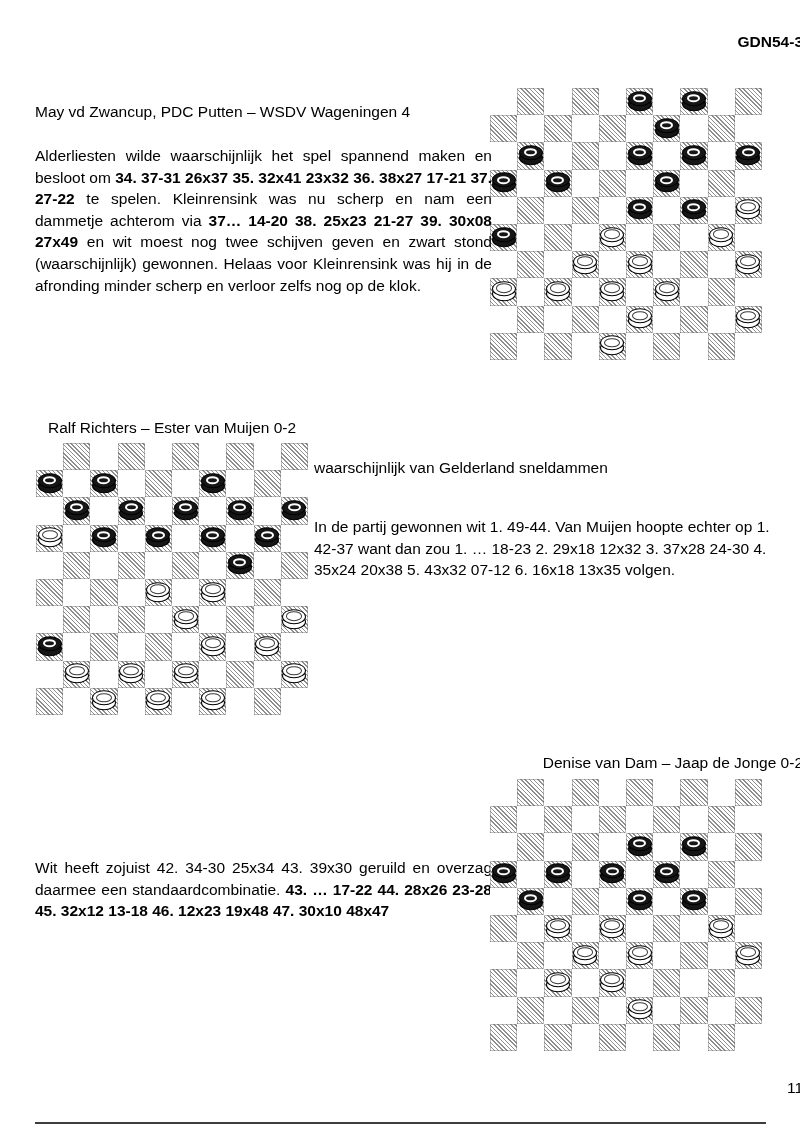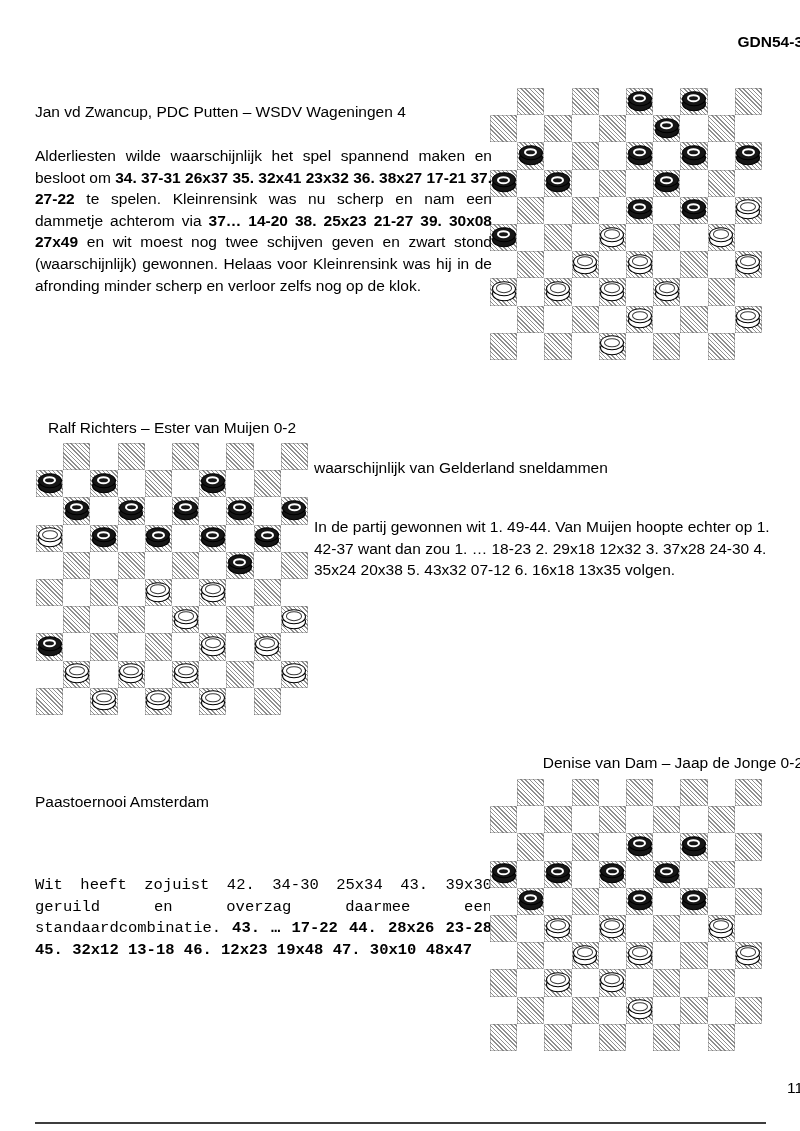--- a/index.html
+++ b/index.html
@@ -297,21 +297,21 @@
           <i class="ring"></i>
         </div>
       </div>
       <div class="sq"></div>
       <div class="sq dark"></div>
       <div class="sq"></div>
       <div class="sq dark"></div>
       <div class="sq"></div>
     </div>
 
-  <div class="abs" style="left:35px;top:101px;">Jan vd Zwancup, PDC Putten – WSDV Wageningen 4</div>
+  <div class="abs" style="left:35px;top:101px;">May vd Zwancup, PDC Putten – WSDV Wageningen 4</div>
 
   <div class="abs just" style="left:35px;top:145px;width:457px;"><span>Alderliesten wilde waarschijnlijk het spel spannend maken en besloot om </span><span style="font-weight: bold;">34. 37-31 26x37 35. 32x41 23x32 36. 38x27 17-21 37. 27-22</span><span> te spelen. Kleinrensink was nu scherp en nam een dammetje achterom via </span><span style="font-weight: bold;">37… 14-20 38. 25x23 21-27 39. 30x08 27x49</span><span> en wit moest nog twee schijven geven en zwart stond (waarschijnlijk) gewonnen. Helaas voor Kleinrensink was hij in de afronding minder scherp en verloor zelfs nog op de klok.</span></div>
 
   <div class="abs" style="left:35px;top:417px;margin-left:13px;">Ralf Richters – Ester van Muijen 0-2</div>
 
   <div class="abs board" style="left:36px;top:443px;">
       <div class="sq"></div>
       <div class="sq dark"></div>
       <div class="sq"></div>
       <div class="sq dark"></div>
@@ -580,23 +580,22 @@
       <div class="sq dark"></div>
       <div class="sq"></div>
     </div>
 
   <div class="abs" style="left:314px;top:457px;">waarschijnlijk van Gelderland sneldammen</div>
 
   <div class="abs" style="left:314px;top:516px;width:478px;"><span>In de partij gewonnen wit </span><span style="font-weight: normal;">1. 49-44</span><span>. Van Muijen hoopte echter op 1. 42-37 want dan zou 1. … 18-23 2. 29x18 12x32 3. 37x28 24-30 4. 35x24 20x38 5. 43x32 07-12 6. 16x18 13x35 volgen.</span></div>
 
   <div class="abs" style="right:34px;top:752px;">Denise van Dam – Jaap de Jonge 0-2</div>
 
-  <div class="abs" style="left:35px;top:791px;">Paastoernooi Amsterdam</div>
-
-  <div class="abs just" style="left:35px;top:875px;width:457px;font-family:Liberation Mono, monospace;"><span>Wit heeft zojuist 42. 34-30 25x34 43. 39x30 geruild en overzag daarmee een standaardcombinatie. </span><span style="font-weight: bold;">43. … 17-22 44. 28x26 23-28 45. 32x12 13-18 46. 12x23 19x48 47. 30x10 48x47</span></div>
+
+  <div class="abs just" style="left:35px;top:857px;width:457px;"><span>Wit heeft zojuist 42. 34-30 25x34 43. 39x30 geruild en overzag daarmee een standaardcombinatie. </span><span style="font-weight: bold;">43. … 17-22 44. 28x26 23-28 45. 32x12 13-18 46. 12x23 19x48 47. 30x10 48x47</span></div>
 
   <div class="abs board" style="left:490px;top:779px;">
       <div class="sq"></div>
       <div class="sq dark"></div>
       <div class="sq"></div>
       <div class="sq dark"></div>
       <div class="sq"></div>
       <div class="sq dark"></div>
       <div class="sq"></div>
       <div class="sq dark"></div>

